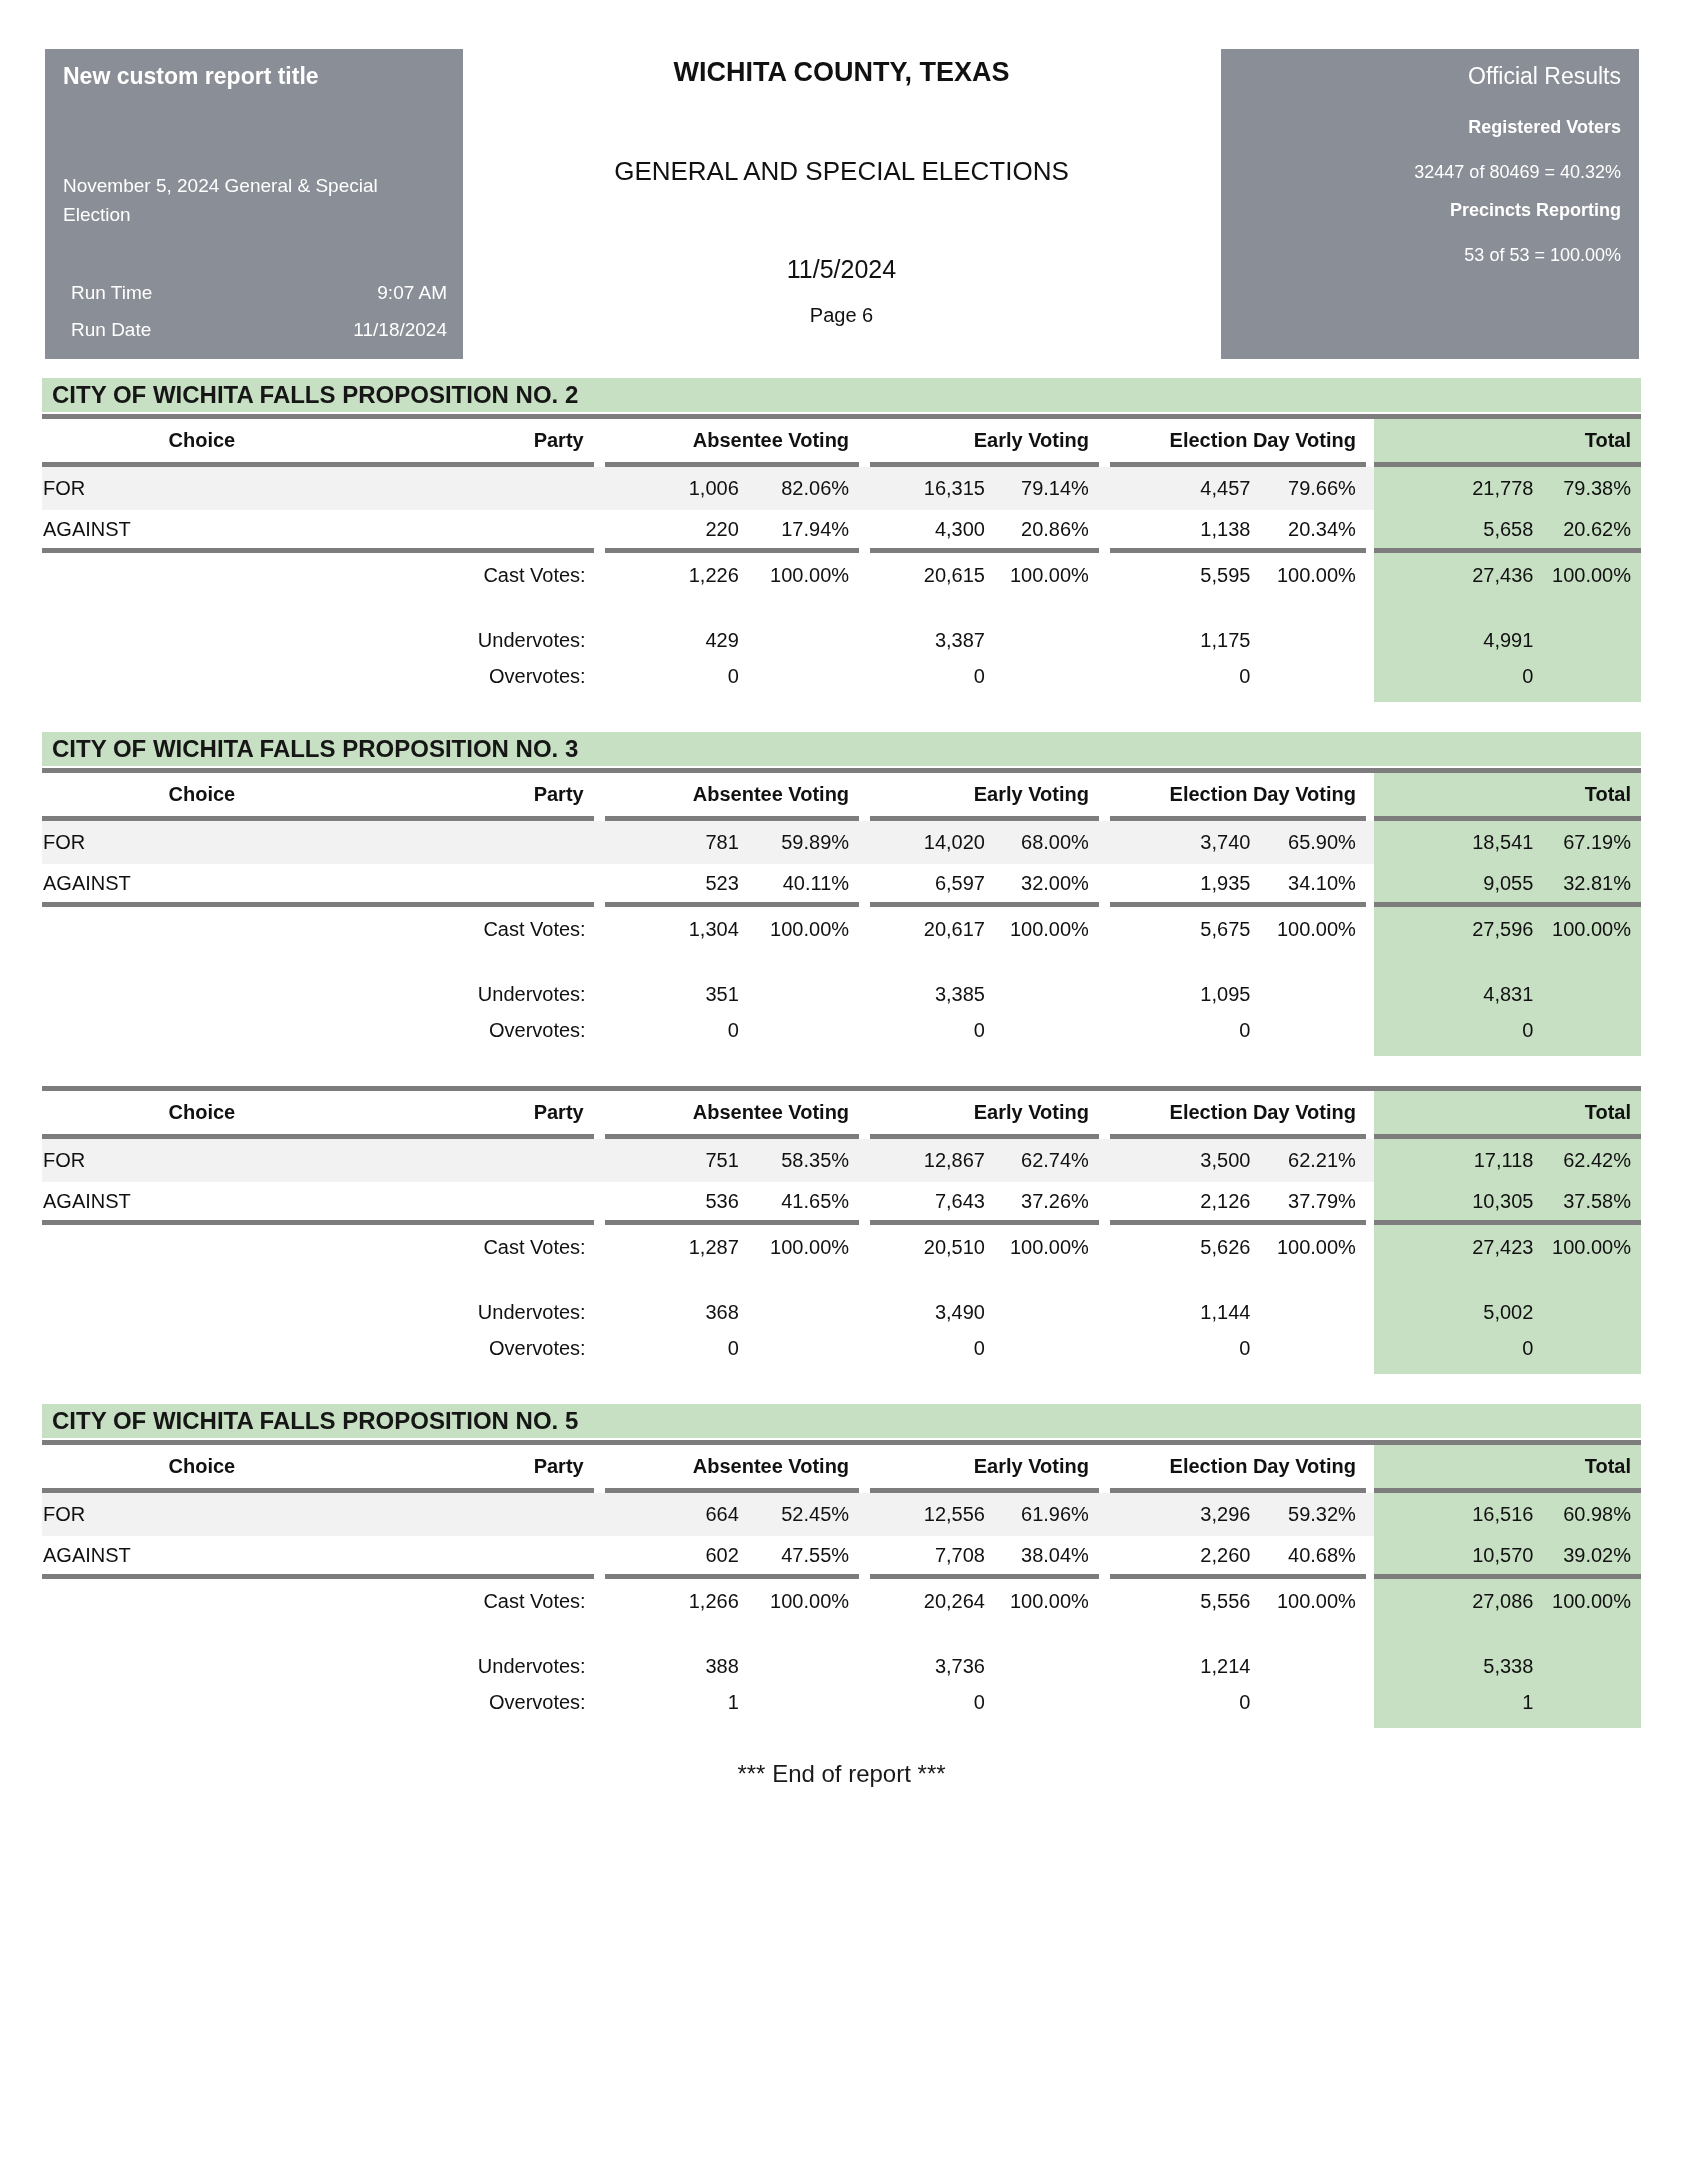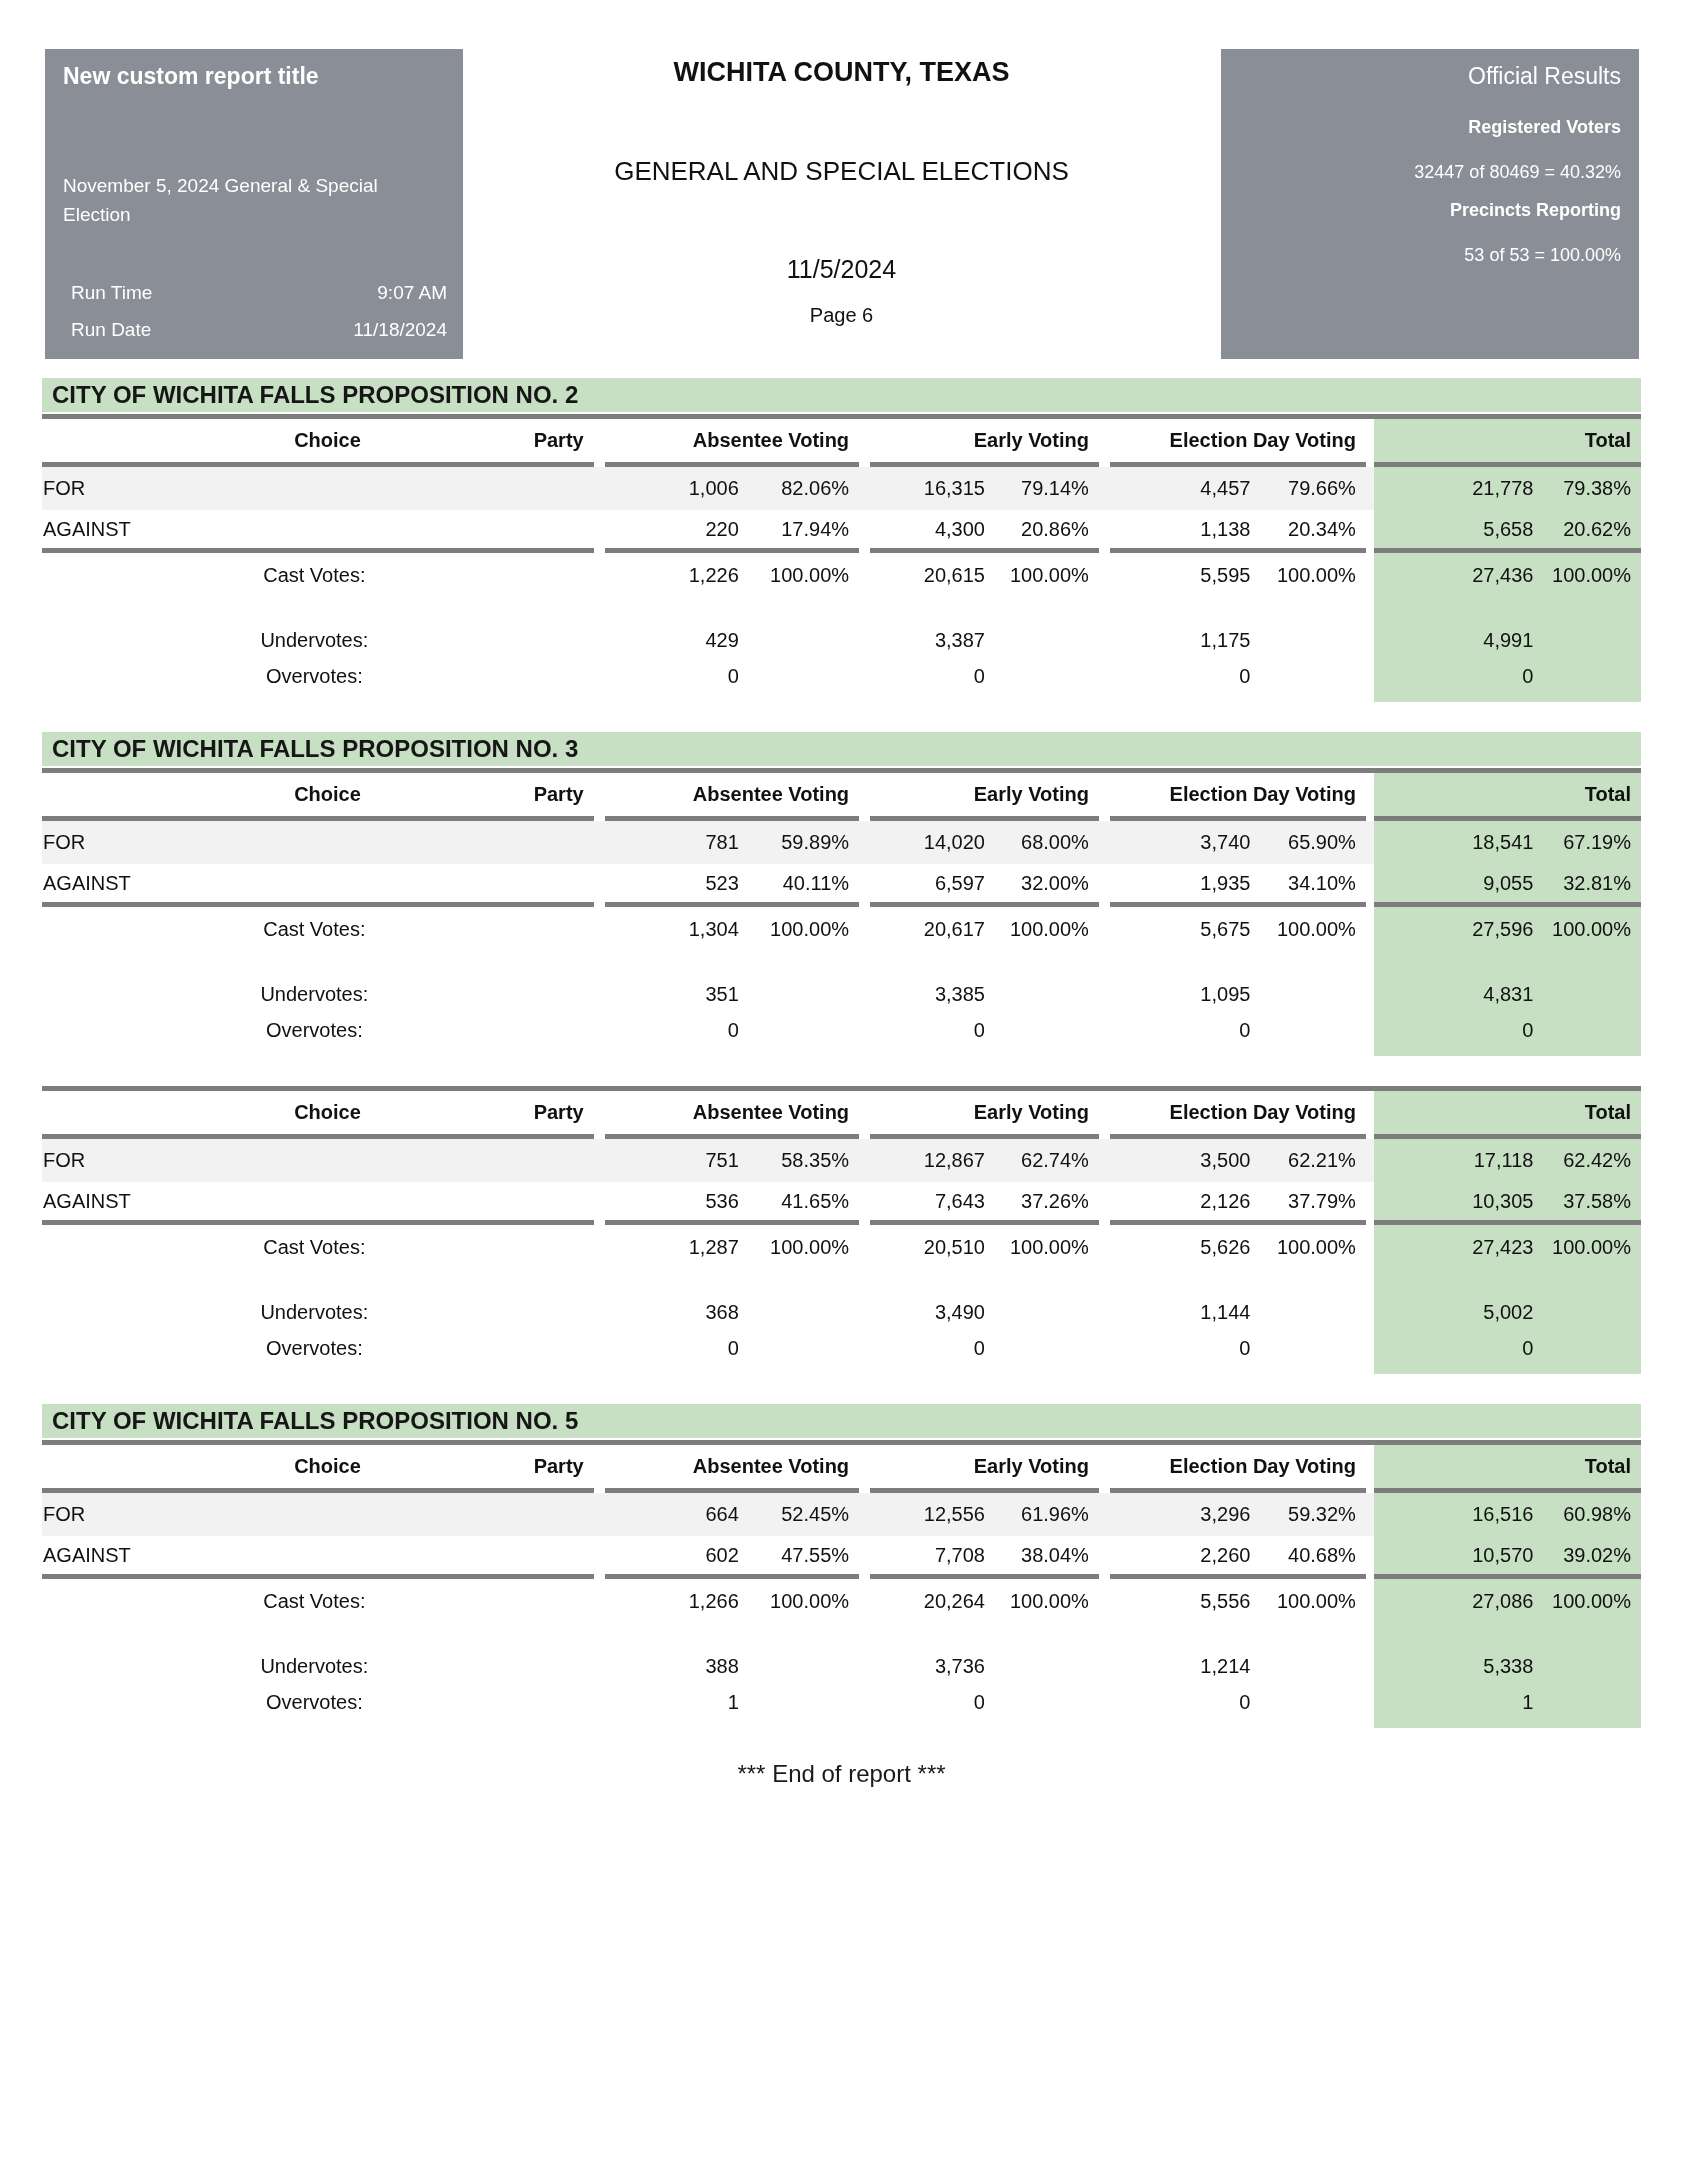--- a/index.html
+++ b/index.html
@@ -38,25 +38,25 @@
   .title-rule{height:5px;background:var(--rule);margin-top:2px}
   table.vt{width:100%;table-layout:fixed;border-collapse:separate;border-spacing:0}
   table.vt td{overflow:hidden;white-space:nowrap;vertical-align:middle;font-size:20px}
   tr.hrow td{height:48px}
   tr.crow td{height:43px}
   tr.castrow td{height:44px}
   tr.sprow td{height:25px}
   tr.uorow td{height:36px}
   tr.padrow td{height:8px}
   .hd{font-weight:bold;font-size:21px}
-  .choice-h{text-align:right}
+  .choice-h{text-align:center}
   .party-h,.grp-h{text-align:right;padding-right:10px}
   .num{text-align:right;padding-right:2px}
   .pct{text-align:right;padding-right:10px}
-  .rowlabel{text-align:center;padding-right:8px}
+  .rowlabel{text-align:right;padding-right:8px}
   .seg{border-bottom:5px solid var(--rule)}
   .stripe{background:var(--stripe)}
   .grn{background:var(--green)}
   
   .end-report{margin-top:32px;text-align:center;font-size:24px;color:#1a1a1a}
 </style>
 </head>
 <body>
 
 <div class="report-header">

